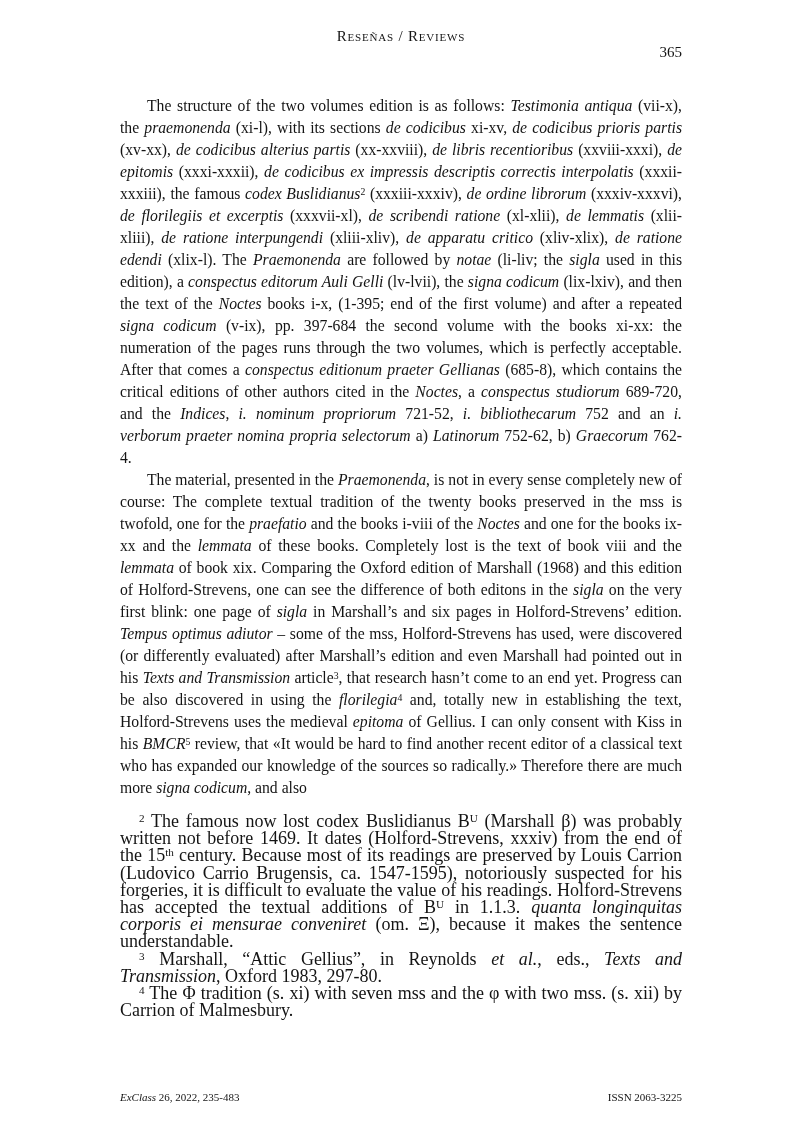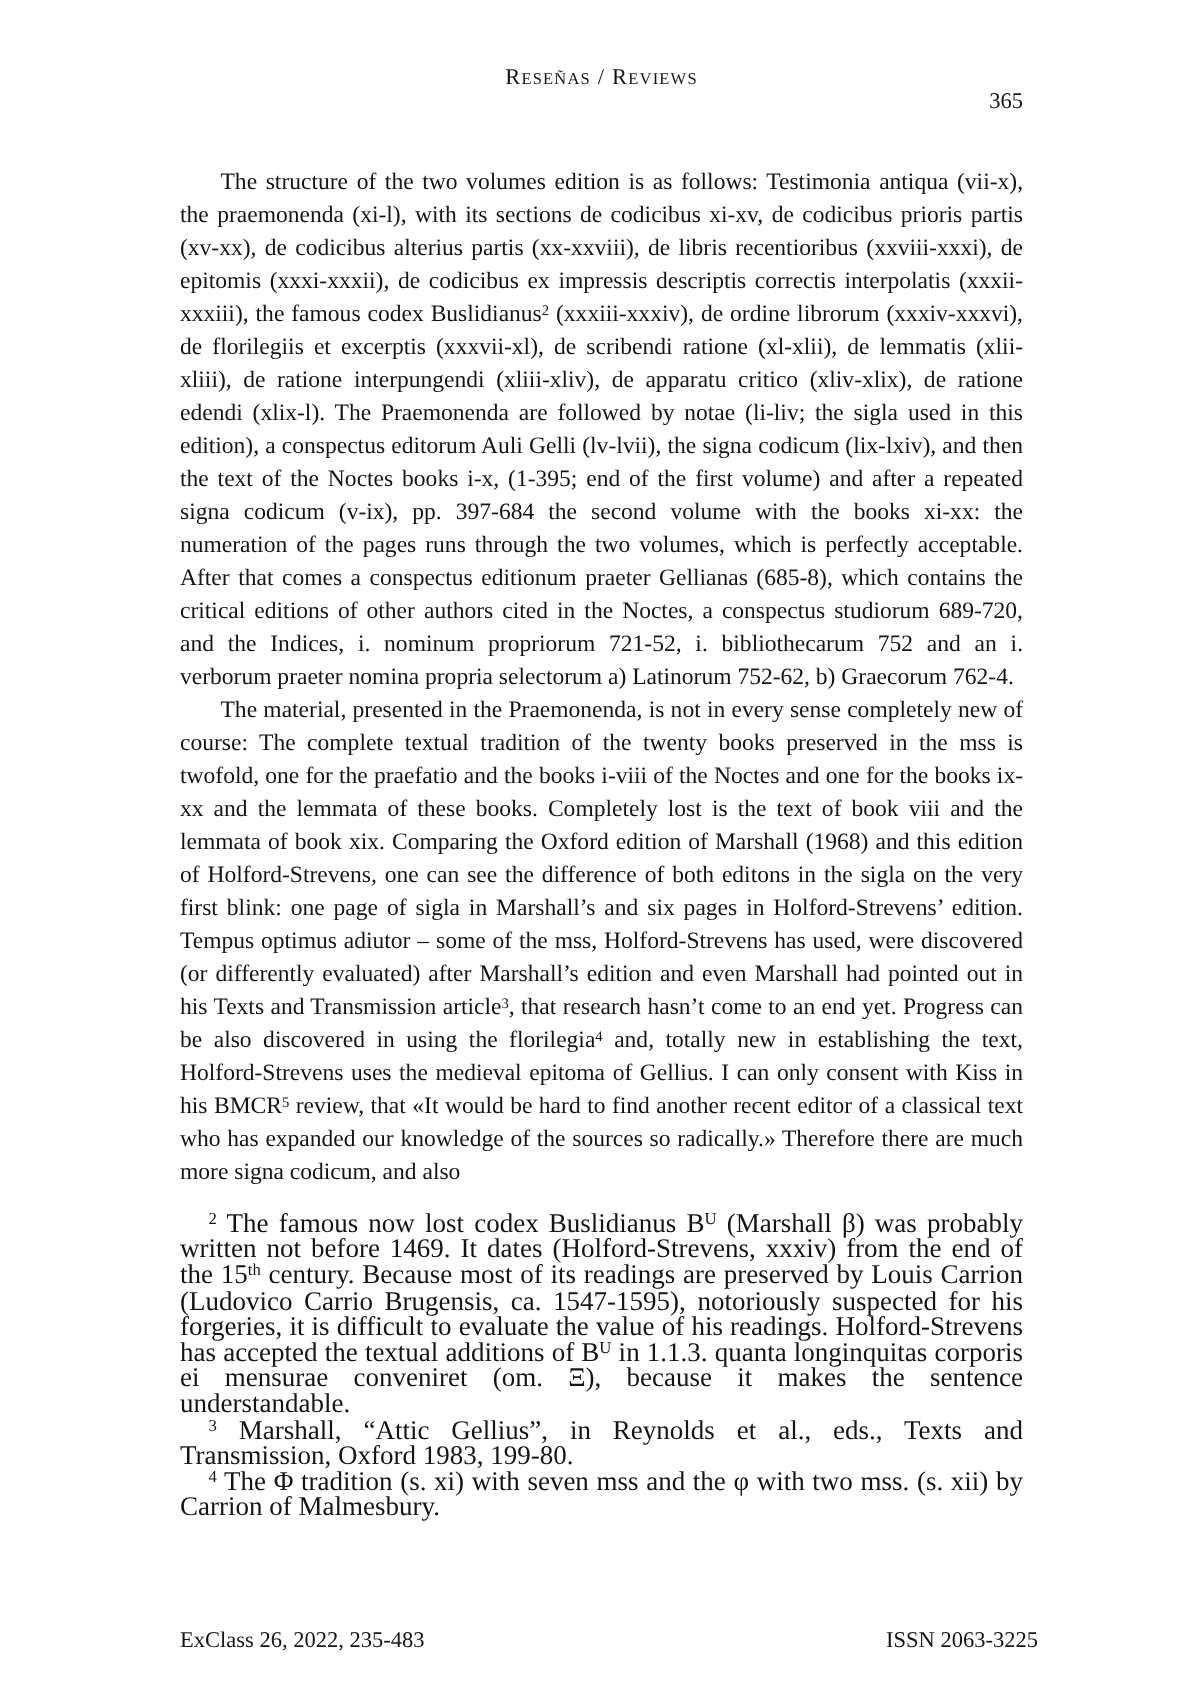--- a/index.html
+++ b/index.html
@@ -7,21 +7,21 @@
   body {
     width: 800px; height: 1129px;
     font-family: "Liberation Serif", "DejaVu Serif", serif;
     color: #141414;
     position: relative;
     overflow: hidden;
   }
   .page {
     position: relative;
     width: 800px; height: 1129px;
-    padding: 44px 118px 0 120px;
+    padding: 28px 118px 0 120px;
   }
   .page-header {
     position: relative;
     height: 20px;
     margin-bottom: 47px;
     font-size: 15px;
   }
   .running-title {
     text-align: center;
     font-variant: small-caps;
@@ -30,63 +30,63 @@
   .page-number {
     position: absolute;
     right: 0; top: 16px;
   }
   .body-text {
     font-size: 15.7px;
     line-height: 22px;
     text-align: justify;
   }
   .para { text-indent: 27px; }
-  .it { }
+  .it { font-style: italic; }
   sup {
     font-size: 0.62em;
     line-height: 0;
     vertical-align: baseline;
     position: relative;
     top: -0.45em;
   }
   .footnotes {
     margin-top: 14px;
     font-size: 18px;
     line-height: 17.2px;
     text-align: justify;
   }
   .footnote { text-indent: 19px; }
   .page-footer {
     position: absolute;
-    left: 120px; right: 108px;
+    left: 120px; right: 118px;
     bottom: 26px;
     display: flex;
     justify-content: space-between;
-    font-size: 15px;
+    font-size: 11px;
     gap: 32px;
   }
 </style>
 </head>
 <body>
 
 <div class="page">
 
   <header class="page-header">
     <div class="running-title">Reseñas / Reviews</div>
     <div class="page-number">365</div>
   </header>
 
   <main class="body-text">
     <p class="para"><span>The structure of the two volumes edition is as follows: </span><span class="it">Testimonia antiqua</span><span> (vii-x), the </span><span class="it">praemonenda</span><span> (xi-l), with its sections </span><span class="it">de codicibus</span><span> xi-xv, </span><span class="it">de codicibus prioris partis</span><span> (xv-xx), </span><span class="it">de codicibus alterius partis</span><span> (xx-xxviii), </span><span class="it">de libris recentioribus</span><span> (xxviii-xxxi), </span><span class="it">de epitomis</span><span> (xxxi-xxxii), </span><span class="it">de codicibus ex impressis descriptis correctis interpolatis</span><span> (xxxii-xxxiii), the famous </span><span class="it">codex Buslidianus</span><sup>2</sup><span> (xxxiii-xxxiv), </span><span class="it">de ordine librorum</span><span> (xxxiv-xxxvi), </span><span class="it">de florilegiis et excerptis</span><span> (xxxvii-xl), </span><span class="it">de scribendi ratione</span><span> (xl-xlii), </span><span class="it">de lemmatis</span><span> (xlii-xliii), </span><span class="it">de ratione interpungendi</span><span> (xliii-xliv), </span><span class="it">de apparatu critico</span><span> (xliv-xlix), </span><span class="it">de ratione edendi</span><span> (xlix-l). The </span><span class="it">Praemonenda</span><span> are followed by </span><span class="it">notae</span><span> (li-liv; the </span><span class="it">sigla</span><span> used in this edition), a </span><span class="it">conspectus editorum Auli Gelli</span><span> (lv-lvii), the </span><span class="it">signa codicum</span><span> (lix-lxiv), and then the text of the </span><span class="it">Noctes</span><span> books i-x, (1-395; end of the first volume) and after a repeated </span><span class="it">signa codicum</span><span> (v-ix), pp. 397-684 the second volume with the books xi-xx: the numeration of the pages runs through the two volumes, which is perfectly acceptable. After that comes a </span><span class="it">conspectus editionum praeter Gellianas</span><span> (685-8), which contains the critical editions of other authors cited in the </span><span class="it">Noctes</span><span>, a </span><span class="it">conspectus studiorum</span><span> 689-720, and the </span><span class="it">Indices</span><span>, </span><span class="it">i. nominum propriorum</span><span> 721-52, </span><span class="it">i. bibliothecarum</span><span> 752 and an </span><span class="it">i. verborum praeter nomina propria selectorum</span><span> a) </span><span class="it">Latinorum</span><span> 752-62, b) </span><span class="it">Graecorum</span><span> 762-4.</span></p>
     <p class="para"><span>The material, presented in the </span><span class="it">Praemonenda</span><span>, is not in every sense completely new of course: The complete textual tradition of the twenty books preserved in the mss is twofold, one for the </span><span class="it">praefatio</span><span> and the books i-viii of the </span><span class="it">Noctes</span><span> and one for the books ix-xx and the </span><span class="it">lemmata</span><span> of these books. Completely lost is the text of book viii and the </span><span class="it">lemmata</span><span> of book xix. Comparing the Oxford edition of Marshall (1968) and this edition of Holford-Strevens, one can see the difference of both editons in the </span><span class="it">sigla</span><span> on the very first blink: one page of </span><span class="it">sigla</span><span> in Marshall’s and six pages in Holford-Strevens’ edition. </span><span class="it">Tempus optimus adiutor</span><span> – some of the mss, Holford-Strevens has used, were discovered (or differently evaluated) after Marshall’s edition and even Marshall had pointed out in his </span><span class="it">Texts and Transmission</span><span> article</span><sup>3</sup><span>, that research hasn’t come to an end yet. Progress can be also discovered in using the </span><span class="it">florilegia</span><sup>4</sup><span> and, totally new in establishing the text, Holford-Strevens uses the medieval </span><span class="it">epitoma</span><span> of Gellius. I can only consent with Kiss in his </span><span class="it">BMCR</span><sup>5</sup><span> review, that «It would be hard to find another recent editor of a classical text who has expanded our knowledge of the sources so radically.» Therefore there are much more </span><span class="it">signa codicum</span><span>, and also</span></p>
   </main>
 
   <section class="footnotes">
     <p class="footnote"><sup>2</sup><span> The famous now lost codex Buslidianus B</span><sup>U</sup><span> (Marshall β) was probably written not before 1469. It dates (Holford-Strevens, xxxiv) from the end of the 15</span><sup>th</sup><span> century. Because most of its readings are preserved by Louis Carrion (Ludovico Carrio Brugensis, ca. 1547-1595), notoriously suspected for his forgeries, it is difficult to evaluate the value of his readings. Holford-Strevens has accepted the textual additions of B</span><sup>U</sup><span> in 1.1.3. </span><span class="it">quanta longinquitas corporis ei mensurae conveniret</span><span> (om. Ξ), because it makes the sentence understandable.</span></p>
-    <p class="footnote"><sup>3</sup><span> Marshall, “Attic Gellius”, in Reynolds </span><span class="it">et al.</span><span>, eds., </span><span class="it">Texts and Transmission</span><span>, Oxford 1983, 199-80.</span></p>
+    <p class="footnote"><sup>3</sup><span> Marshall, “Attic Gellius”, in Reynolds </span><span class="it">et al.</span><span>, eds., </span><span class="it">Texts and Transmission</span><span>, Oxford 1983, 297-80.</span></p>
     <p class="footnote"><sup>4</sup><span> The Φ tradition (s. xi) with seven mss and the φ with two mss. (s. xii) by Carrion of Malmesbury.</span></p>
   </section>
 
   <footer class="page-footer">
     <div class="journal-ref"><span class="it">ExClass</span><span> 26, 2022, 235-483</span></div>
     <div class="issn">ISSN 2063-3225</div>
   </footer>
 
 </div>
 

